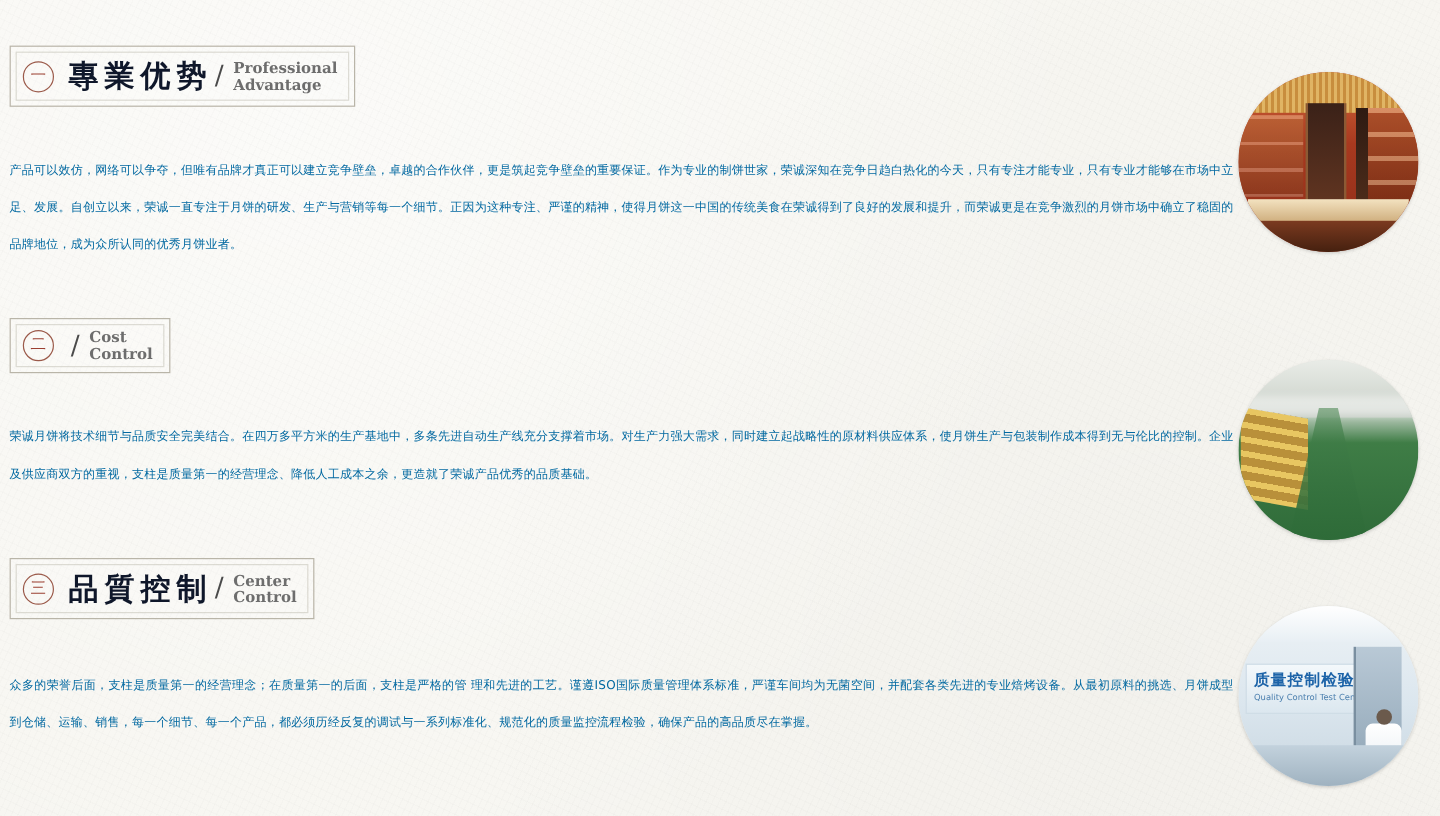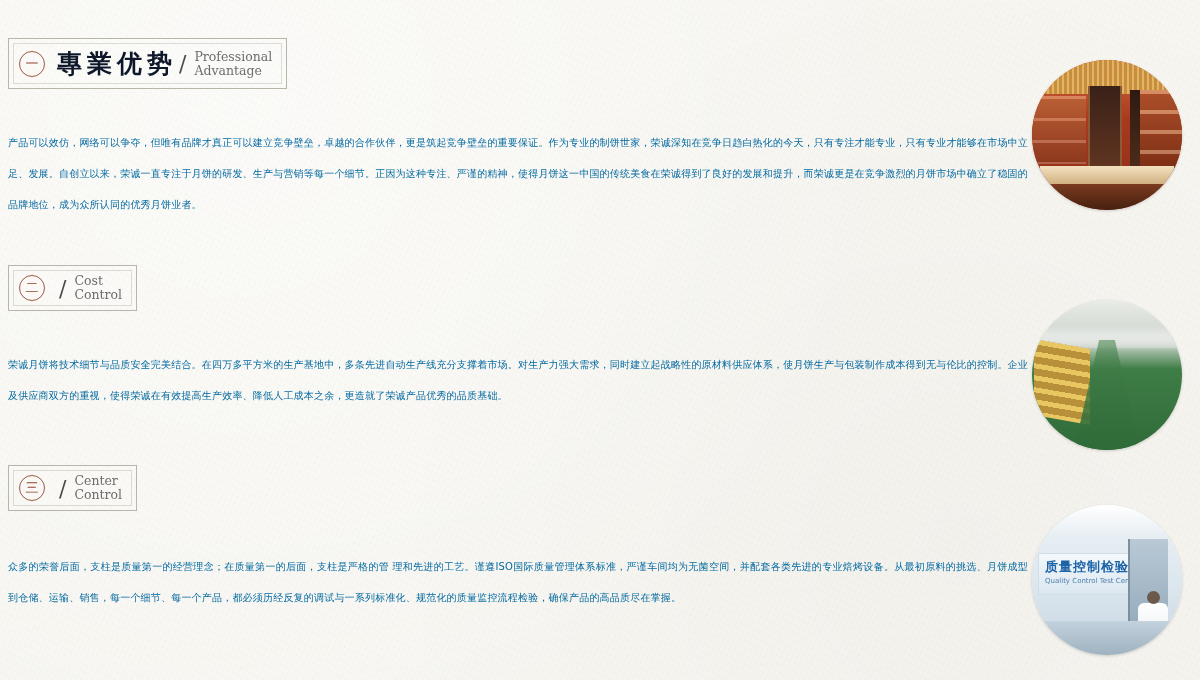--- a/index.html
+++ b/index.html
@@ -83,20 +83,21 @@
     font-size: 22px;
     color: #4a4a4a;
     margin: 0 8px 0 2px;
   }
   .heading-en {
     font-family: "DejaVu Serif", "Liberation Serif", serif;
     font-size: 12.5px;
     line-height: 14px;
     color: #6d6d6d;
     white-space: nowrap;
+    font-weight: bold;
   }
   .heading-en span { display: block; }
 
   
   .body-text {
     position: relative;
     width: 1020px;
     margin-left: 8px;
     font-size: 10px;
     line-height: 31px;
@@ -270,36 +271,37 @@
 
   <div class="section" id="section-1">
     <div class="heading">
       <div class="num-circle">二</div>
       <div class="heading-slash">/</div>
       <div class="heading-en">
         <span>Cost</span>
         <span>Control</span>
       </div>
     </div>
-    <div class="body-text">荣诚月饼将技术细节与品质安全完美结合。在四万多平方米的生产基地中，多条先进自动生产线充分支撑着市场。对生产力强大需求，同时建立起战略性的原材料供应体系，使月饼生产与包装制作成本得到无与伦比的控制。企业及供应商双方的重视，使得荣诚在有效提高生产效率、降低人工成本之余，更造就了荣诚产品优秀的品质基础。</div>
+    <div class="body-text">荣诚月饼将技术细节与品质安全完美结合。在四万多平方米的生产基地中，多条先进自动生产线充分支撑着市场。对生产力强大需求，同时建立起战略性的原材料供应体系，使月饼生产与包装制作成本得到无与伦比的控制。企业及供应商双方的重视，支柱是质量第一的经营理念、降低人工成本之余，更造就了荣诚产品优秀的品质基础。</div>
   </div>
 
   <div class="photo" id="photo-1">
     <div class="photo-inner factory-bg">
       <div class="wall"></div>
       <div class="glow"></div>
       <div class="line-left"></div>
       <div class="line-right"></div>
       <div class="aisle"></div>
     </div>
   </div>
 
   <div class="section" id="section-2">
     <div class="heading">
       <div class="num-circle">三</div>
+      <div class="heading-cn">品質控制</div>
       <div class="heading-slash">/</div>
       <div class="heading-en">
         <span>Center</span>
         <span>Control</span>
       </div>
     </div>
     <div class="body-text">众多的荣誉后面，支柱是质量第一的经营理念；在质量第一的后面，支柱是严格的管 理和先进的工艺。谨遵ISO国际质量管理体系标准，严谨车间均为无菌空间，并配套各类先进的专业焙烤设备。从最初原料的挑选、月饼成型到仓储、运输、销售，每一个细节、每一个产品，都必须历经反复的调试与一系列标准化、规范化的质量监控流程检验，确保产品的高品质尽在掌握。</div>
   </div>
 
   <div class="photo" id="photo-2">

